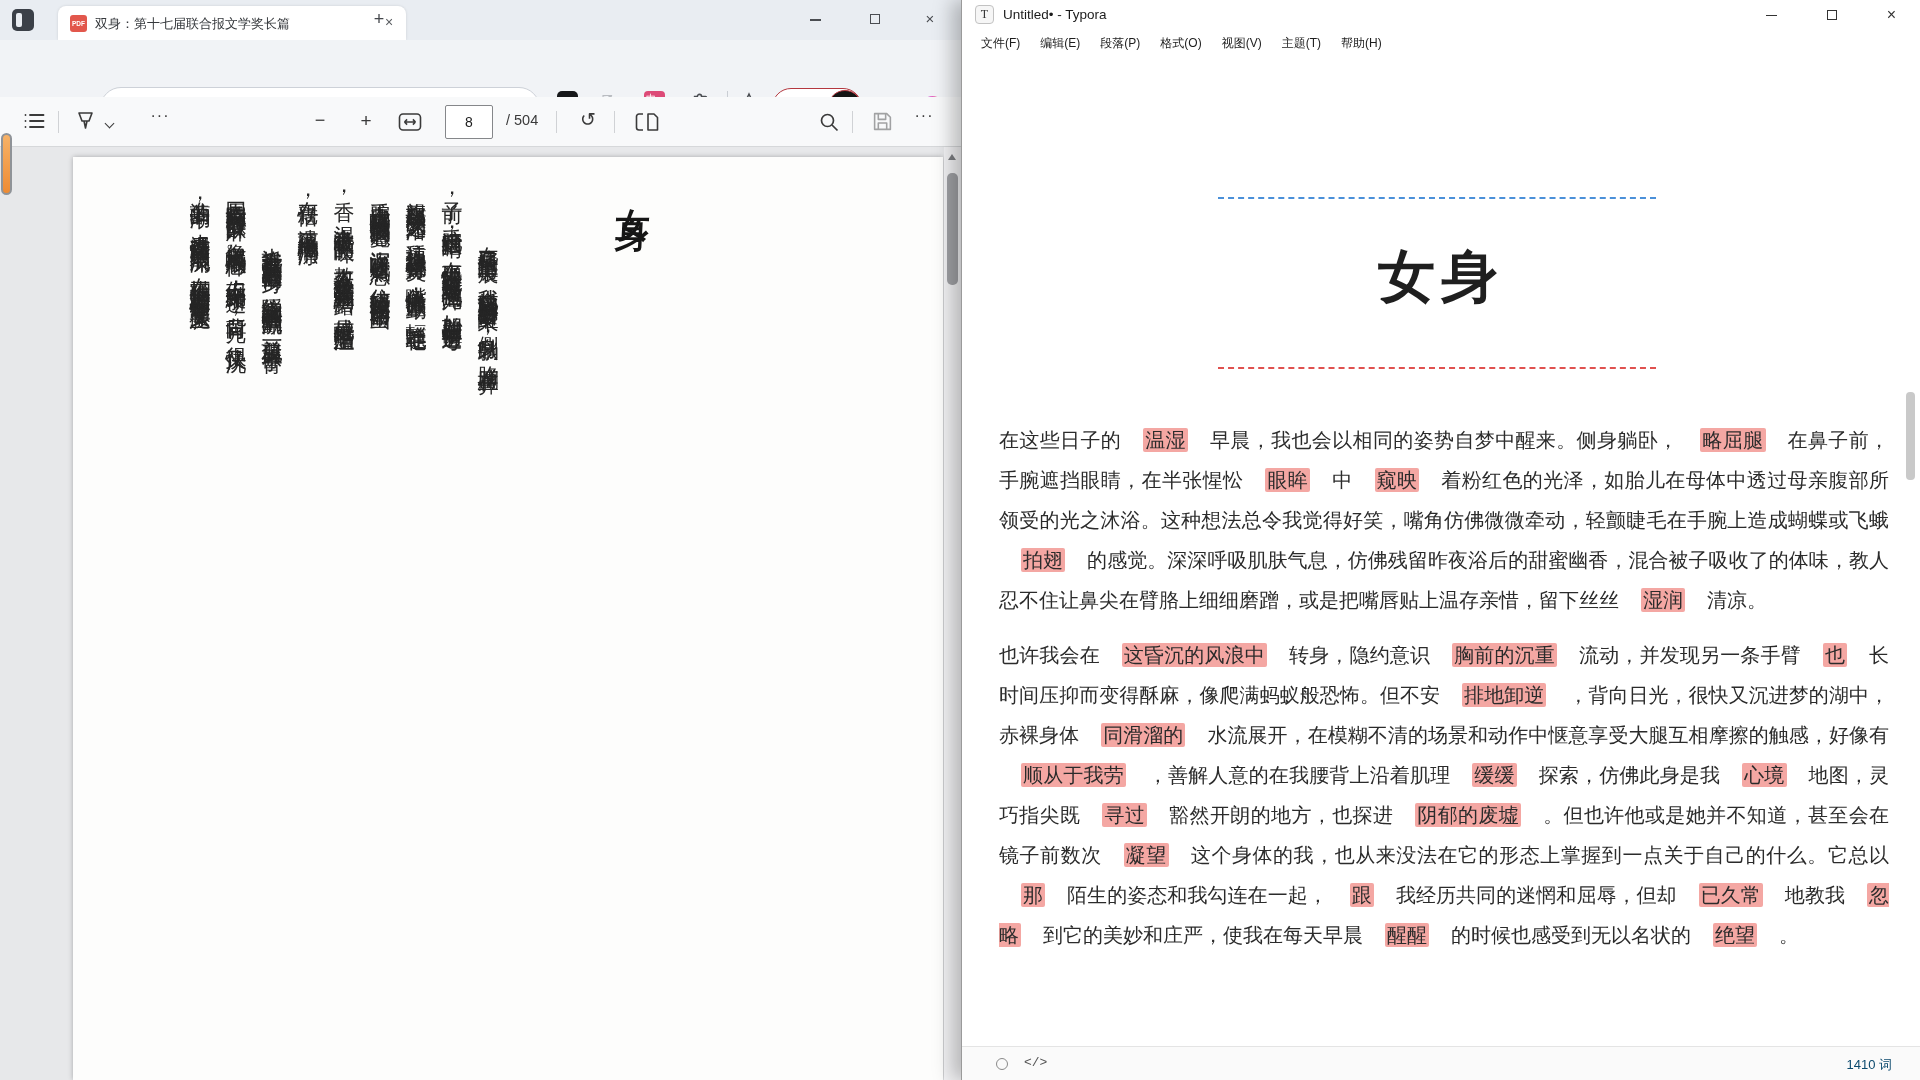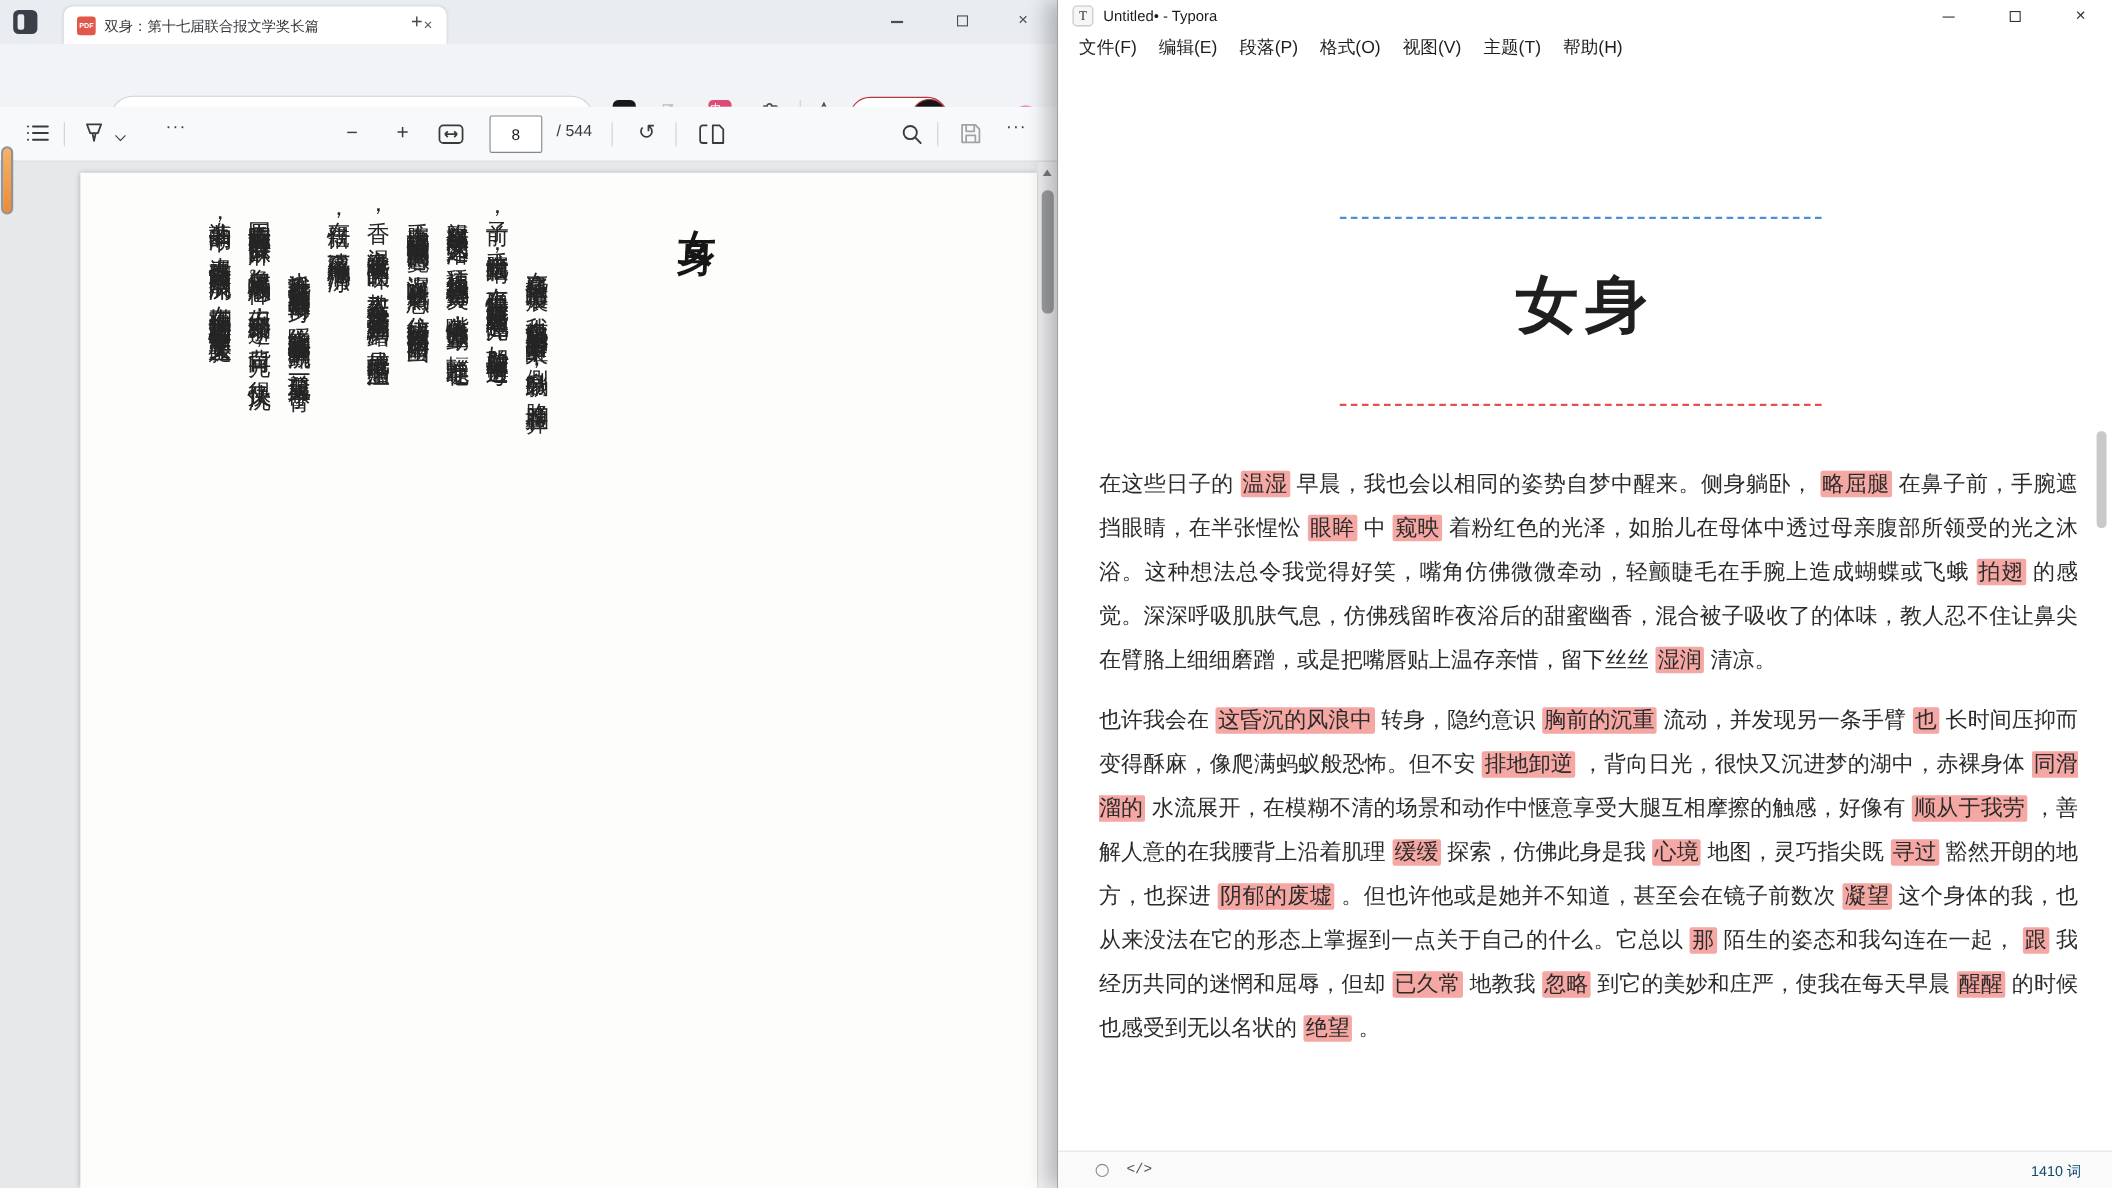--- a/index.html
+++ b/index.html
@@ -93,31 +93,31 @@
   
   #typora { position:absolute; left:961px; top:0; width:959px; height:1080px; background:#ffffff;
     border-left:1px solid #9a9a9a; box-shadow:-9px 0 18px rgba(0,0,0,.25); }
   #ty-titlebar { position:absolute; left:0; top:0; width:100%; height:30px; background:#fff; }
   #ty-logo { position:absolute; left:13px; top:5px; width:19px; height:19px; border:1px solid #c2c2c2;
     border-radius:4px; background:#f6f6f6; font-size:12px; color:#333; text-align:center; line-height:17px;
     font-family:"Liberation Serif", serif; }
   #ty-title { position:absolute; left:41px; top:7px; font-size:13.5px; color:#1b1b1b; }
   #ty-menubar { position:absolute; left:0; top:30px; width:100%; height:27px; background:#fff;
     display:flex; align-items:center; padding-left:9px; }
-  .menu-item { font-size:16px; color:#1d1d1d; padding:3px 10px; }
+  .menu-item { font-size:12px; color:#1d1d1d; padding:3px 10px; }
   #ty-content { position:absolute; left:0; top:57px; width:100%; height:989px; background:#fff; overflow:hidden; }
   .hr-dash { position:absolute; left:256px; width:438px; height:0; }
   #hr-blue { top:140px; border-top:2px dashed #4a90d9; }
   #hr-red  { top:310px; border-top:2px dashed #e0514f; }
   #ty-h1 { position:absolute; left:0; top:182px; width:100%; text-align:center; font-size:57px;
     font-weight:bold; letter-spacing:6px; color:#1f1f1f; font-family:"Liberation Serif", serif; }
   #ty-paras { position:absolute; left:37px; top:363px; width:890px; font-size:20px; line-height:40px;
     color:#2b2b2b; text-align:justify; }
   #ty-paras p { margin-bottom:15px; }
-  #ty-paras mark { background:#f4a7a3; color:#2b2b2b; padding:1px 2px; margin:0 6px; border-radius:2px; }
+  #ty-paras mark { background:#f4a7a3; color:#2b2b2b; padding:1px 2px; margin:0 22px; border-radius:2px; }
   #ty-scroll-thumb { position:absolute; right:5px; top:335px; width:9px; height:88px; background:#c9c9c9; border-radius:4px; }
   #ty-statusbar { position:absolute; left:0; bottom:0; width:100%; height:34px; background:#fafafa;
     border-top:1px solid #e4e4e4; }
   #ty-sync { position:absolute; left:34px; top:11px; width:12px; height:12px; border:1.5px solid #8a8a8a; border-radius:50%; }
   #ty-code { position:absolute; left:62px; top:8px; font-size:13px; color:#555; font-family:"Liberation Mono", monospace; }
   #ty-wordcount { position:absolute; right:28px; top:9px; font-size:13px; color:#0c4a6e; }
   .ty-ctl { position:absolute; top:0; width:45px; height:30px; text-align:center; color:#333; }
   .ty-ctl .bar { display:inline-block; width:11px; height:1.4px; background:#333; margin-top:15px; }
   .ty-ctl .box { display:inline-block; width:10px; height:10px; border:1.2px solid #333; margin-top:10px; }
   .ty-ctl .x { font-size:16px; line-height:30px; }
@@ -188,21 +188,21 @@
     </svg>
     <span class="abs chev" style="left:106px; top:17px;"></span>
     <span class="pbtn" style="left:148px; top:10px; letter-spacing:1px;">···</span>
     <span class="pbtn" style="left:308px; font-size:18px;">−</span>
     <span class="pbtn" style="left:354px; font-size:19px;">+</span>
     <svg class="abs" style="left:398px; top:15px;" width="24" height="20" viewBox="0 0 24 20" fill="none" stroke="#3a3a3a" stroke-width="1.6">
       <rect x="1.5" y="2" width="21" height="16" rx="3.5"></rect>
       <path d="M6.5 10h11M6.5 10l2.6-2.6M6.5 10l2.6 2.6M17.5 10l-2.6-2.6M17.5 10l-2.6 2.6"></path>
     </svg>
     <div id="page-input">8</div>
-    <span id="page-total">/ 544</span>
+    <span id="page-total">/ 504</span>
     <div class="vdiv" style="left:556px;"></div>
     <span class="pbtn" style="left:576px; top:11px; font-size:19px;">↺</span>
     <div class="vdiv" style="left:614px;"></div>
     <svg class="abs" style="left:634px; top:15px;" width="26" height="20" viewBox="0 0 26 20" fill="none" stroke="#3a3a3a" stroke-width="1.6" stroke-linejoin="round">
       <path d="M9 2H5a2.5 2.5 0 0 0-2.5 2.5v11A2.5 2.5 0 0 0 5 18h4"></path>
       <path d="M14 2h6l3.5 3.5V18H14V2z"></path>
     </svg>
     <svg class="abs" style="left:818px; top:14px;" width="22" height="22" viewBox="0 0 22 22" fill="none" stroke="#3a3a3a" stroke-width="1.7">
       <circle cx="9.5" cy="9.5" r="6"></circle>
         <path d="M14 14l5.5 5.5"></path>

